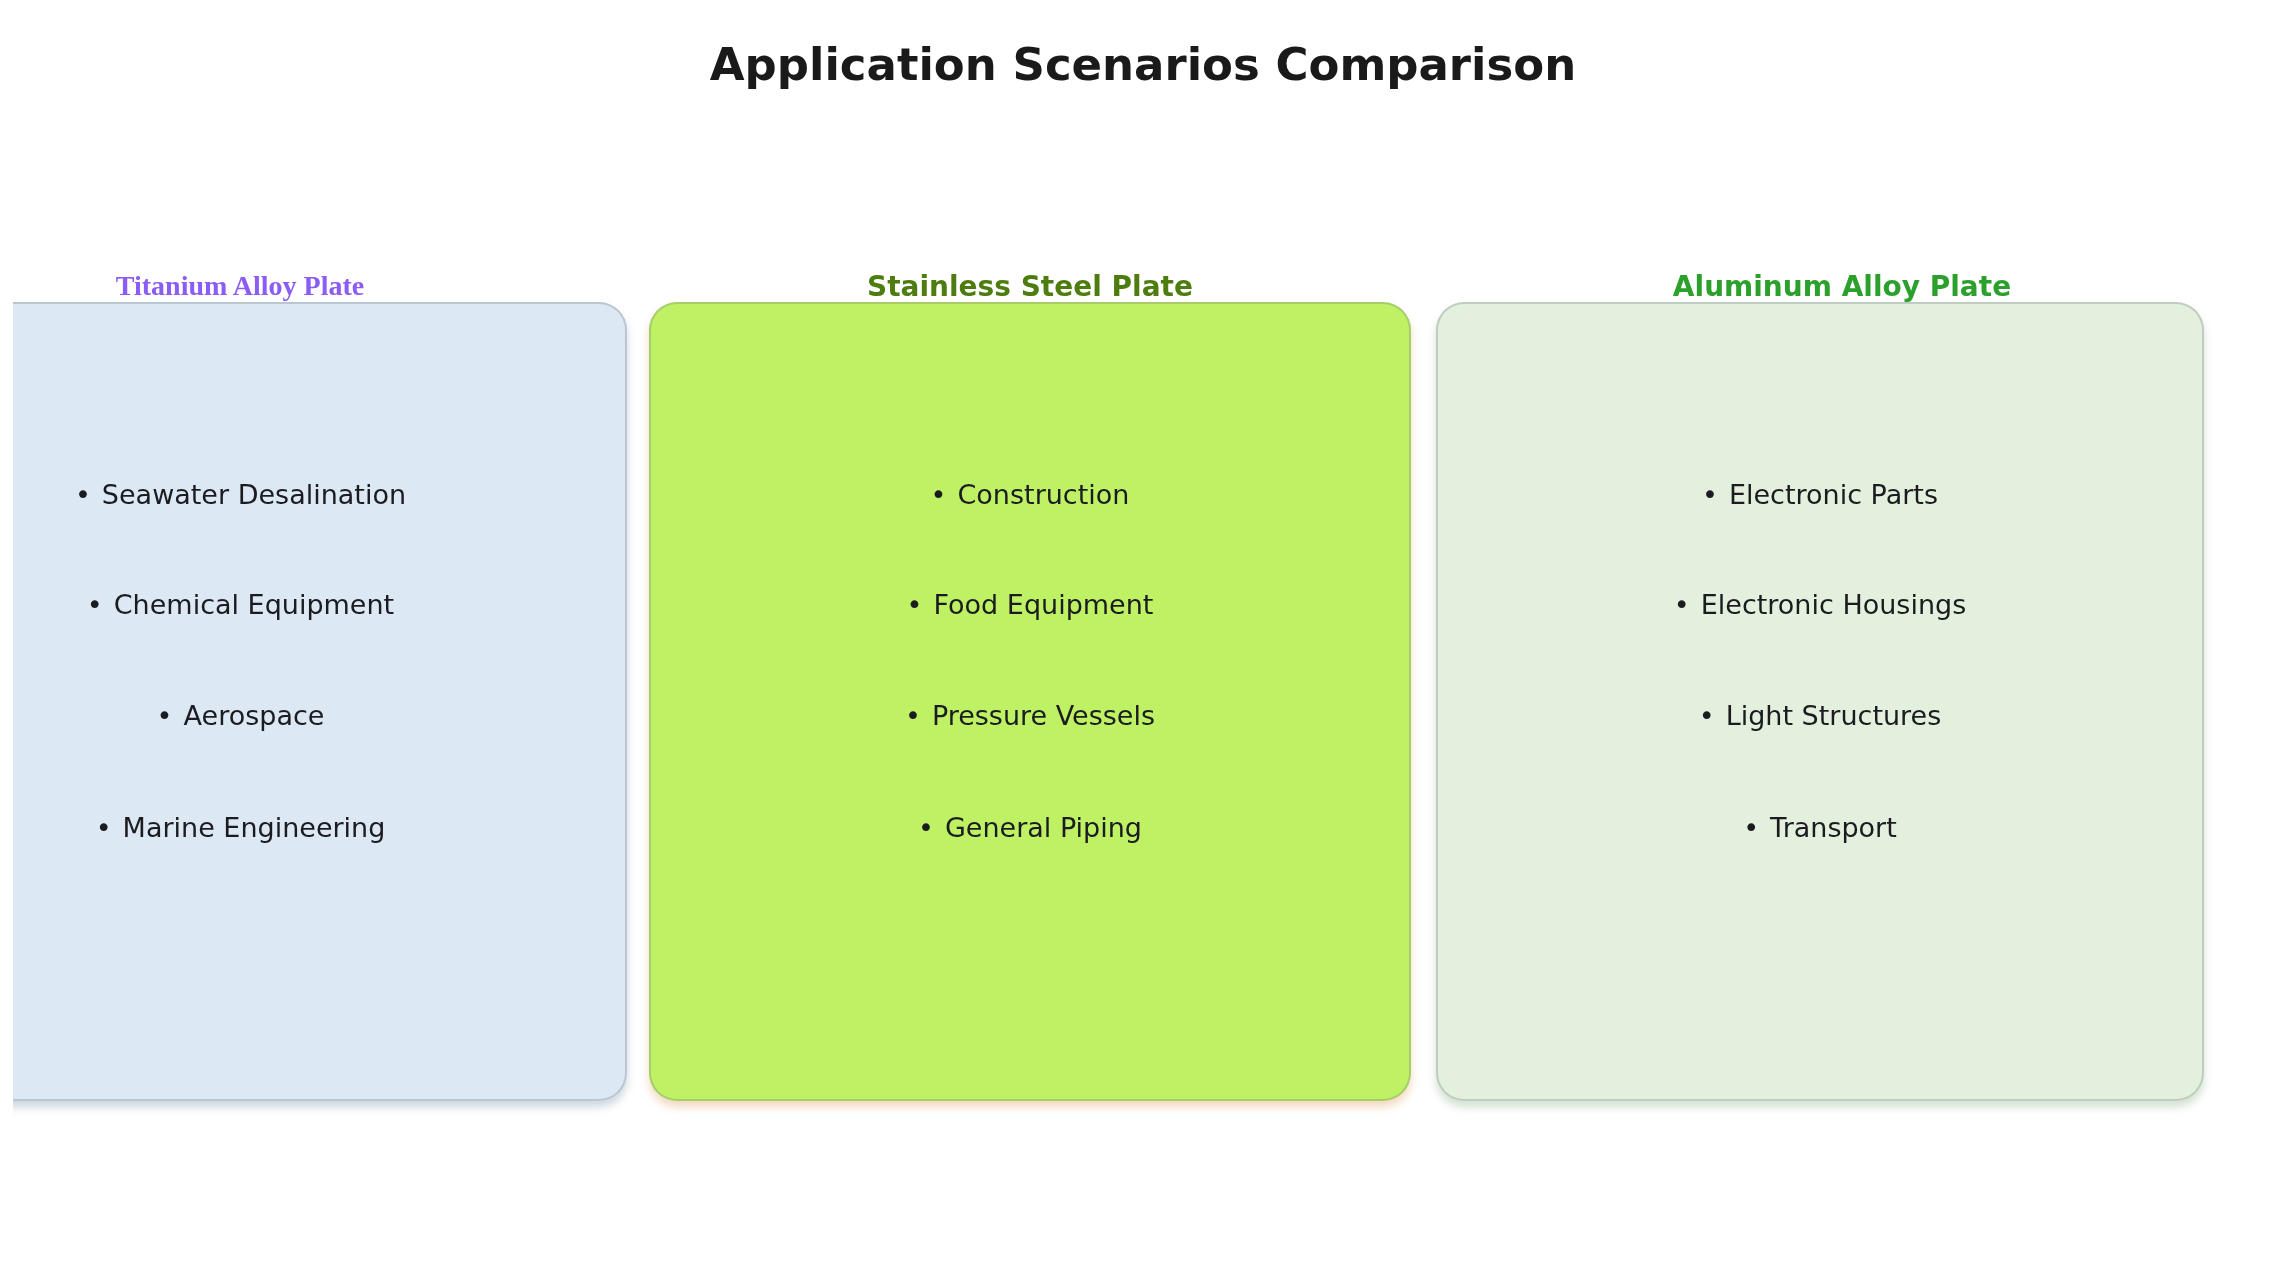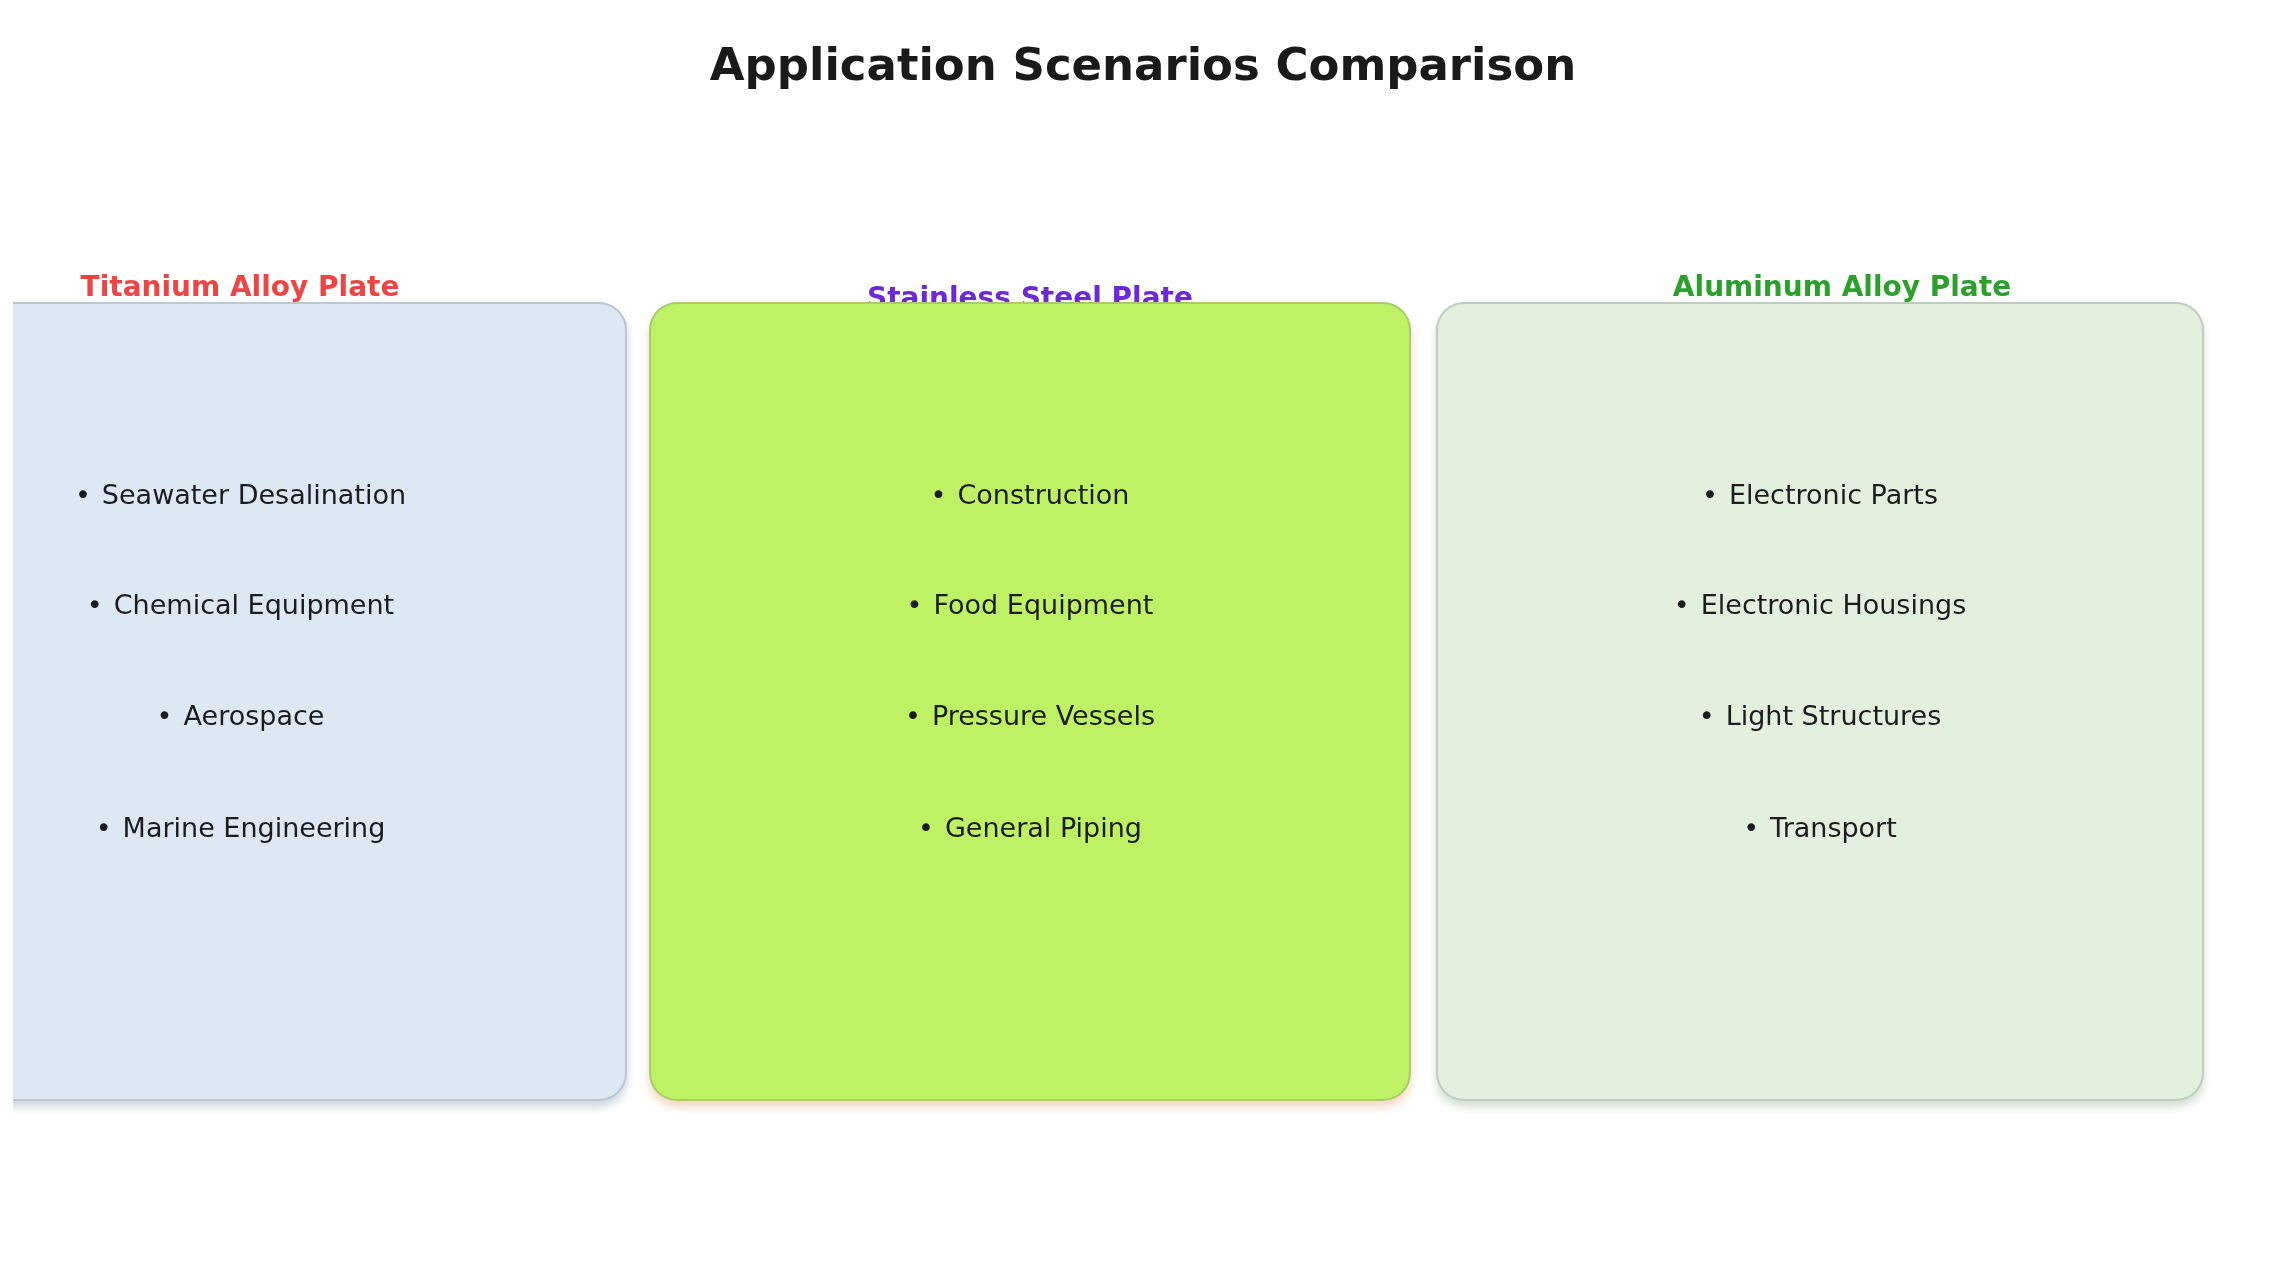--- a/index.html
+++ b/index.html
@@ -69,22 +69,22 @@
   .bullet.b3 { top: 411px; }
   .bullet.b4 { top: 523px; }
 </style>
 </head>
 <body>
 
 <div class="stage">
 
   <div class="title">Application Scenarios Comparison</div>
 
-  <div class="heading h1" style="color: #ef4444;">Titanium Alloy Plate</div>
-  <div class="heading h2" style="color: #6d28d9; margin-top: 11px;">Stainless Steel Plate</div>
+  <div class="heading h1" style="color: #8b5cf6; font-family: Liberation Serif, serif;">Titanium Alloy Plate</div>
+  <div class="heading h2" style="color: #4d7c0f;">Stainless Steel Plate</div>
   <div class="heading h3" style="color: rgb(44, 160, 44); margin-left: 22px;">Aluminum Alloy Plate</div>
 
   <div class="clip">
 
     <div class="panel p1" style="background: rgb(220, 232, 244);">
       <div class="bullet b1"><span class="dot">•</span><span>Seawater Desalination</span></div>
       <div class="bullet b2"><span class="dot">•</span><span>Chemical Equipment</span></div>
       <div class="bullet b3"><span class="dot">•</span><span>Aerospace</span></div>
       <div class="bullet b4"><span class="dot">•</span><span>Marine Engineering</span></div>
     </div>

